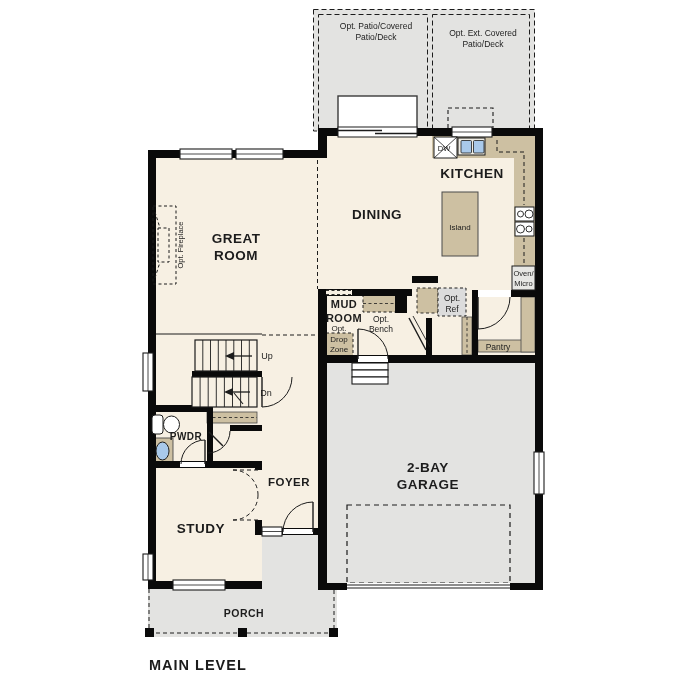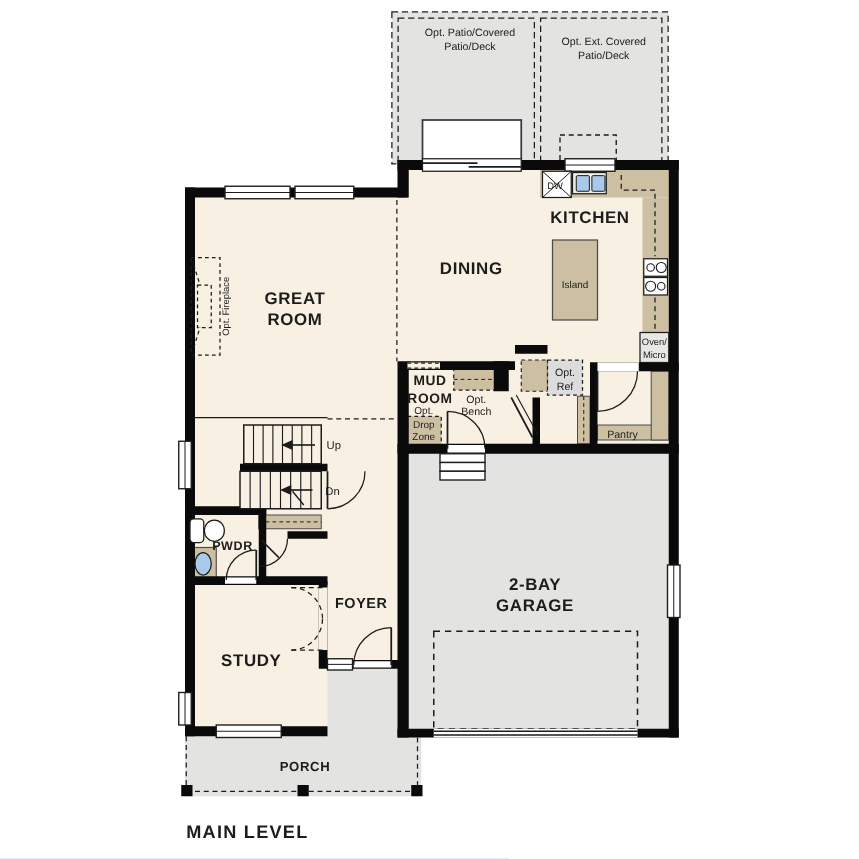--- a/index.html
+++ b/index.html
@@ -1,16 +1,16 @@
 <!DOCTYPE html>
 <html><head>
 <meta charset="utf-8">
 <style>
   html,body{margin:0;padding:0;background:#ffffff;}
-  .page{width:687px;height:687px;position:relative;background:#c4b5fd;overflow:hidden;
+  .page{width:687px;height:687px;position:relative;background:#5eead4;overflow:hidden;
         font-family:"Liberation Sans", sans-serif;}
   svg{display:block;}
   text{fill:#1c1c1c;font-family:"Liberation Sans", sans-serif;}
   .room-lbl{font-weight:bold;letter-spacing:.5px;}
   .sm-lbl{font-weight:normal;}
 </style>
 </head>
 <body>
 
 <div class="page">

